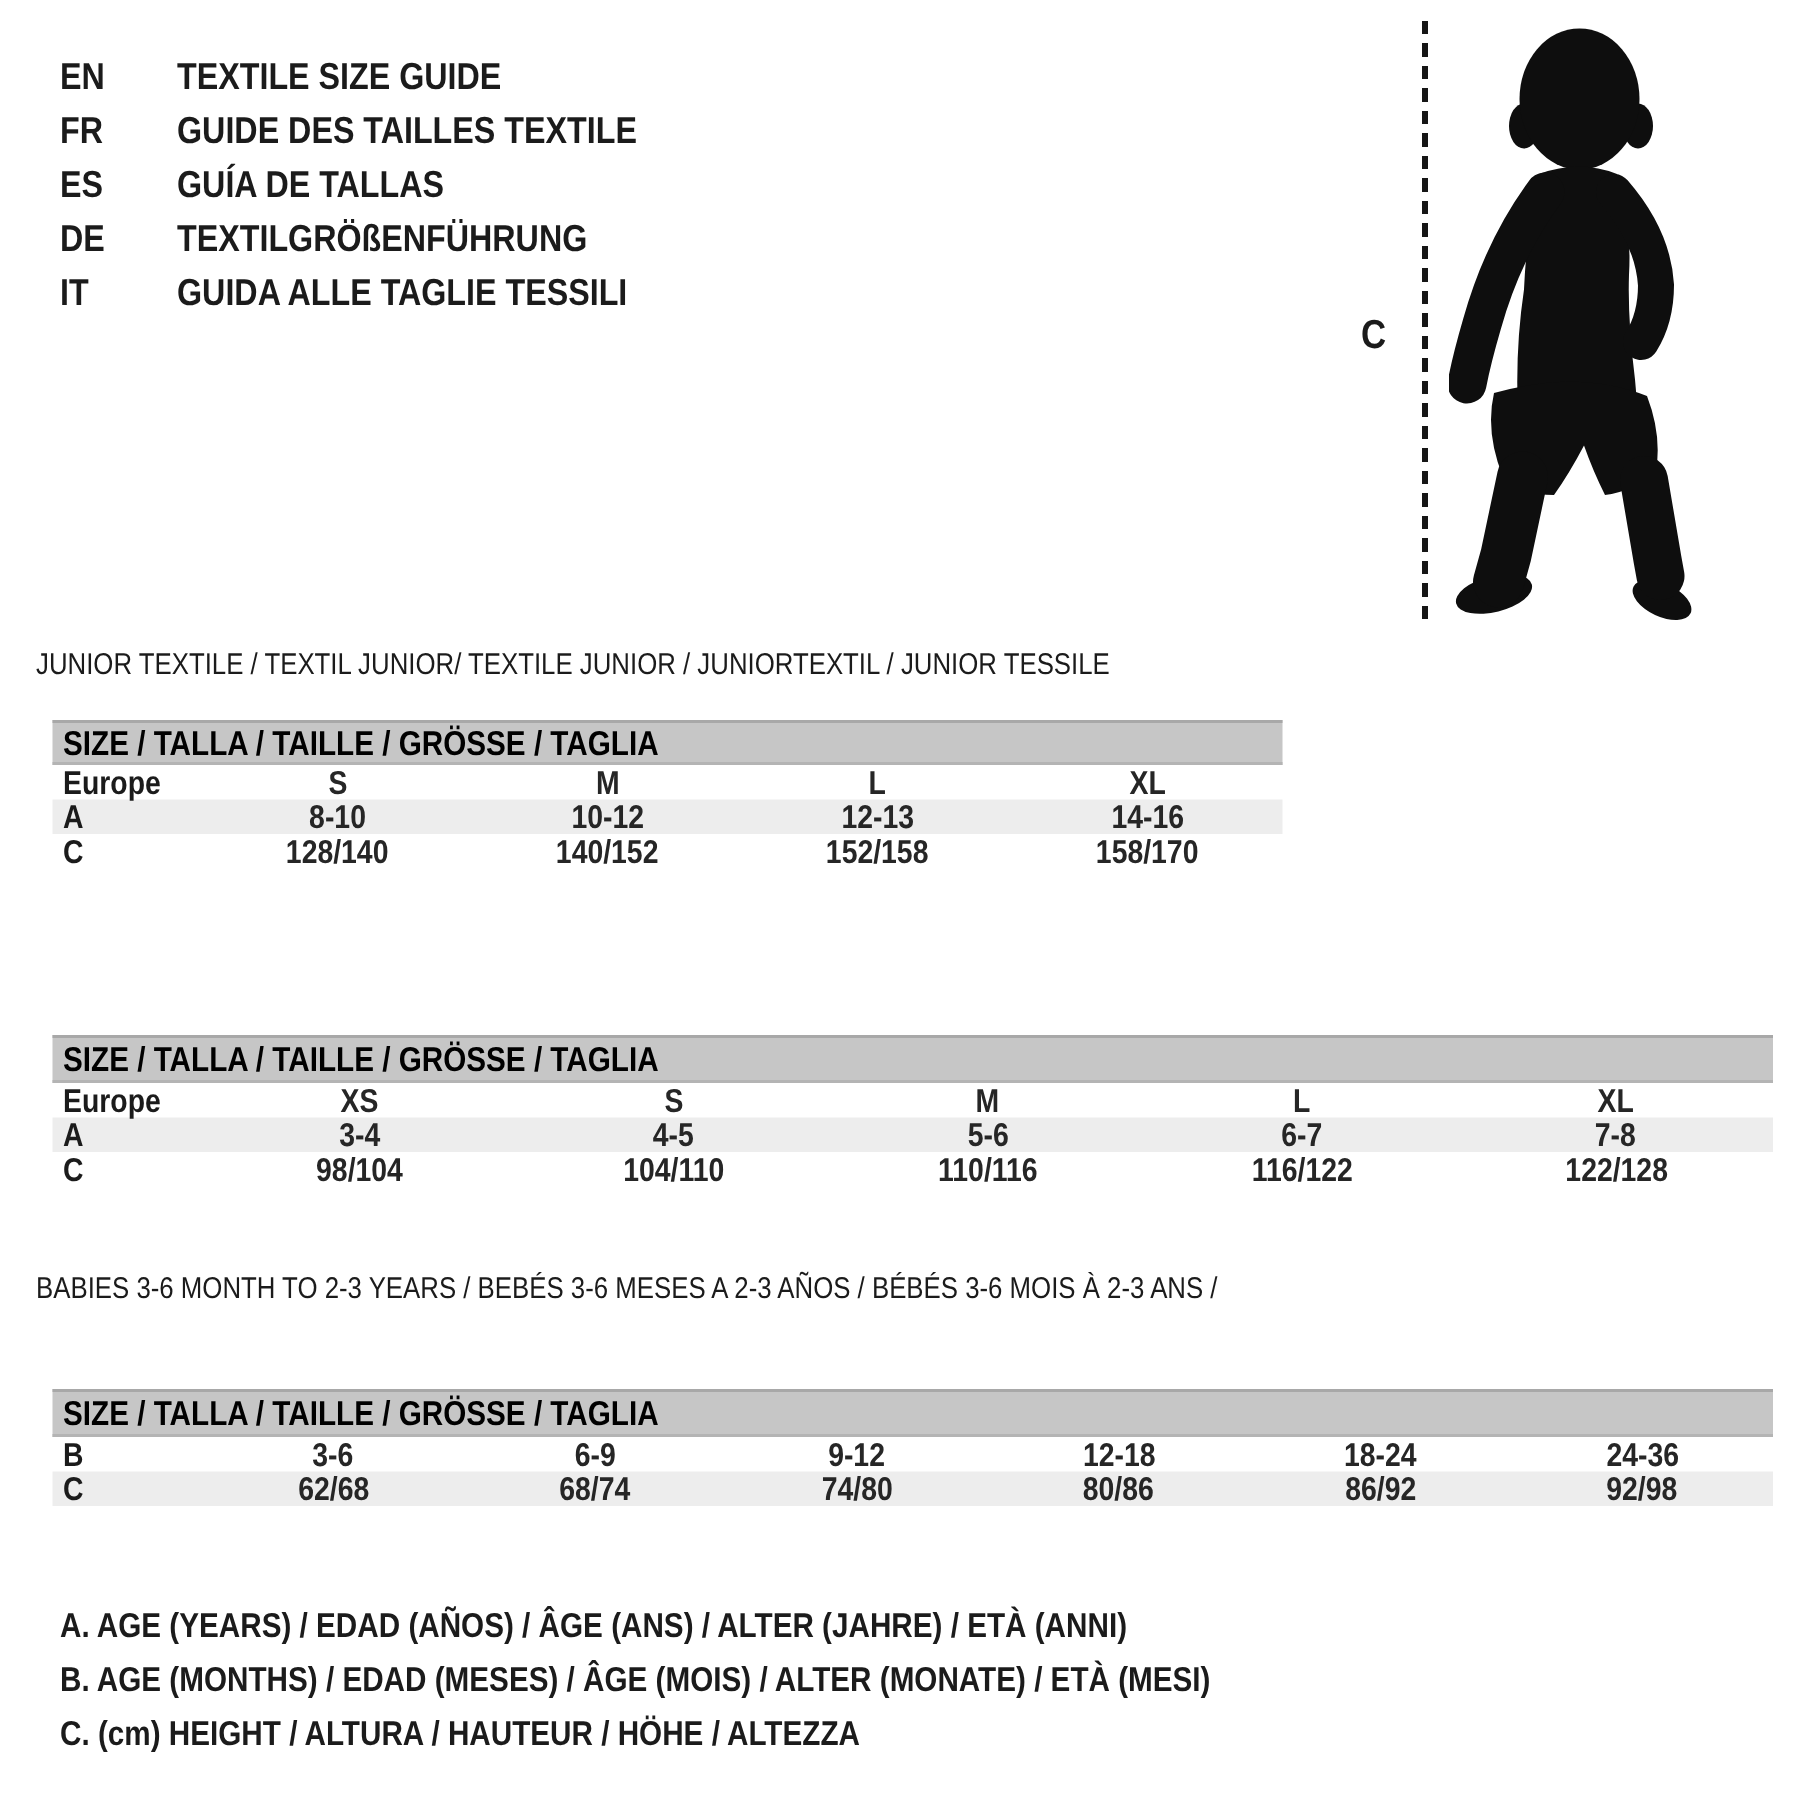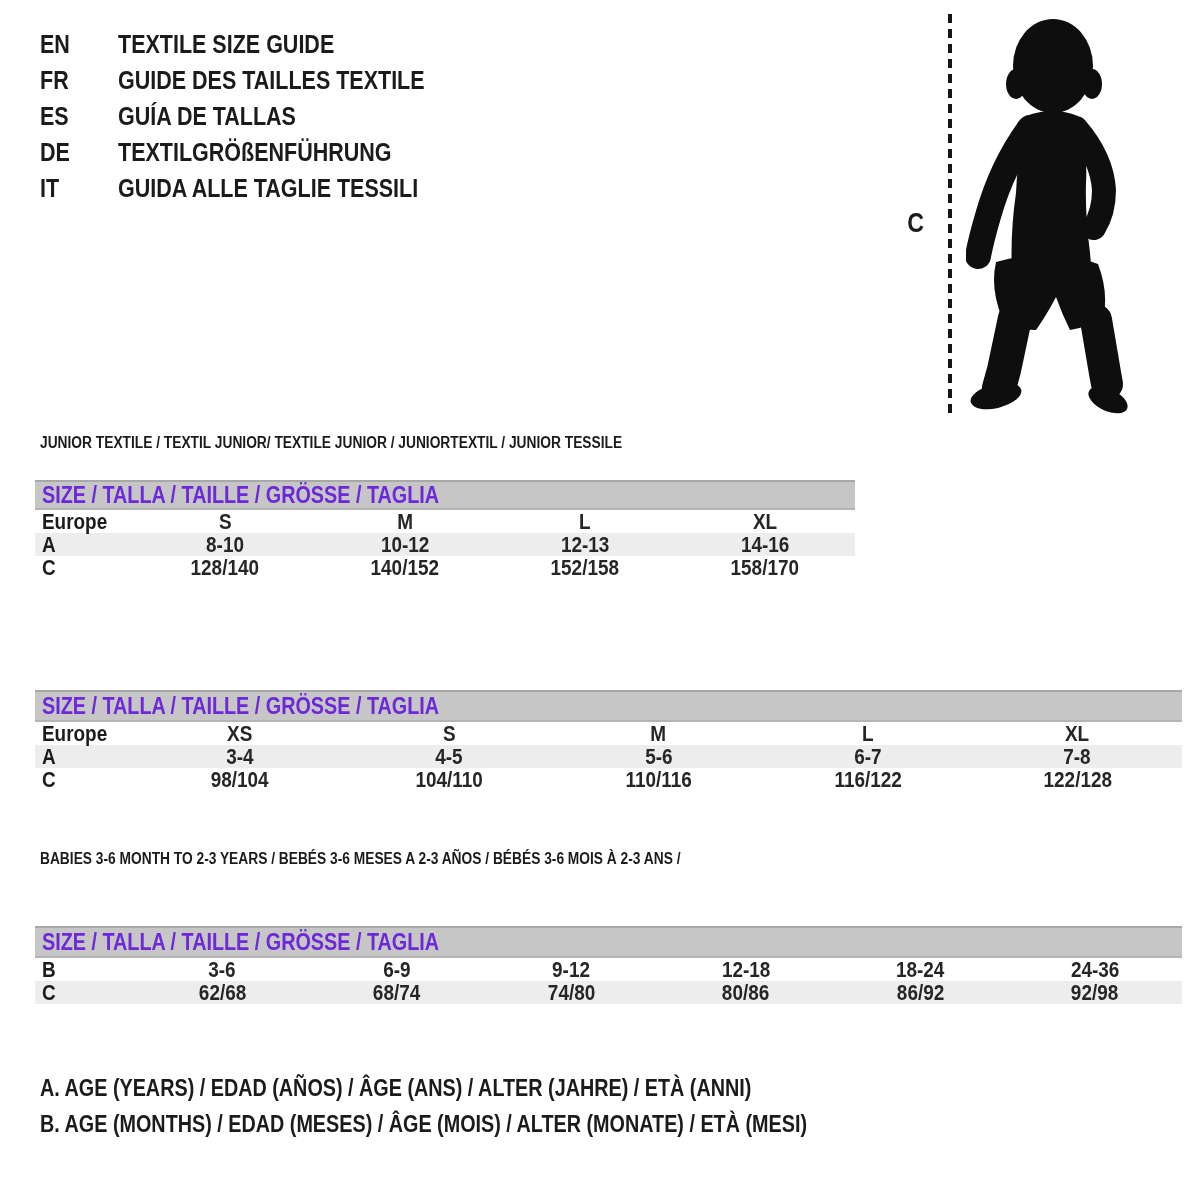--- a/index.html
+++ b/index.html
@@ -8,57 +8,57 @@
     position:relative; width:1200px; height:1200px; background:#ffffff;
     font-family:"Liberation Sans","DejaVu Sans",sans-serif;
     color:#1b1b1b; overflow:hidden;
   }
   
   .sx  { display:inline-block; transform:scaleX(0.86); transform-origin:0 50%; white-space:nowrap; }
   .sxc { display:inline-block; transform:scaleX(0.86); transform-origin:50% 50%; white-space:nowrap; }
 
   
   .lang-block { position:absolute; left:40px; top:30px; }
-  .lang-row { display:flex; height:36px; align-items:flex-start; font-size:25px; font-weight:bold; }
+  .lang-row { display:flex; height:36px; align-items:flex-end; font-size:25px; font-weight:bold; }
   .lang-code { width:78px; }
   
   .figure-measure-label { position:absolute; left:906px; top:208px; font-size:27px; font-weight:bold; }
   .dashed-line {
     position:absolute; left:948px; top:14px; width:4px; height:402px;
     background:repeating-linear-gradient(to bottom,#161616 0 9px, transparent 9px 15px);
   }
   .silhouette { position:absolute; left:966px; top:18px; width:172px; height:400px; }
 
   
-  .sec-title { position:absolute; left:40px; font-size:16px; font-weight:bold; line-height:30px; }
+  .sec-title { position:absolute; left:24px; font-size:20px; font-weight:normal; line-height:30px; }
   .t-junior   { top:428px; }
   .t-children { top:636px; }
   .t-babies1  { top:844px; }
   .t-babies2  { top:880px; }
   .subscript { font-size:0.58em; vertical-align:-0.30em; letter-spacing:0; }
 
   
   .tbl { position:absolute; left:35px; }
   .tbl-junior   { top:480px; width:820px; }
   .tbl-children { top:690px; width:1147px; }
   .tbl-babies   { top:926px; width:1147px; }
   .size-bar {
     height:32px; background:#c6c6c6; display:flex; align-items:center;
     padding-left:7px; font-size:23px; font-weight:bold;
-    border-top:2px solid #a8a8a8; border-bottom:2px solid #b4b4b4; color:#6d28d9;
+    border-top:2px solid #a8a8a8; border-bottom:2px solid #b4b4b4; color:#000000;
   }
   .tbl-junior .size-bar { height:30px; }
   .trow { display:flex; height:23px; align-items:center; font-size:22px; font-weight:bold; }
   .trow.alt { background:#ededed; }
   .row-label { width:100px; padding-left:7px; text-align:left; }
   .cell { flex:1 1 0; text-align:center; color:#262626; }
 
   
   .legend { position:absolute; left:40px; top:1070px; }
-  .legend-row { height:36px; display:flex; align-items:center; font-size:23px; font-weight:bold; }
+  .legend-row { height:36px; display:flex; font-size:23px; font-weight:bold; }
 </style>
 </head>
 <body>
 
 <div class="page">
 
   <div class="lang-block">
     <div class="lang-row">
       <span class="lang-code"><span class="sx">EN</span></span>
       <span class="sx">TEXTILE SIZE GUIDE</span>
@@ -192,15 +192,18 @@
     </div>
   </div>
 
   <div class="legend">
     <div class="legend-row">
         <span class="sx">A. AGE (YEARS) / EDAD (AÑOS) / ÂGE (ANS) / ALTER (JAHRE) / ETÀ (ANNI)</span>
       </div>
     <div class="legend-row">
         <span class="sx">B. AGE (MONTHS) / EDAD (MESES) / ÂGE (MOIS) / ALTER (MONATE) / ETÀ (MESI)</span>
       </div>
+    <div class="legend-row">
+        <span class="sx">C. (cm) HEIGHT / ALTURA / HAUTEUR / HÖHE / ALTEZZA</span>
+      </div>
   </div>
 
 </div>
 
 </body></html>

